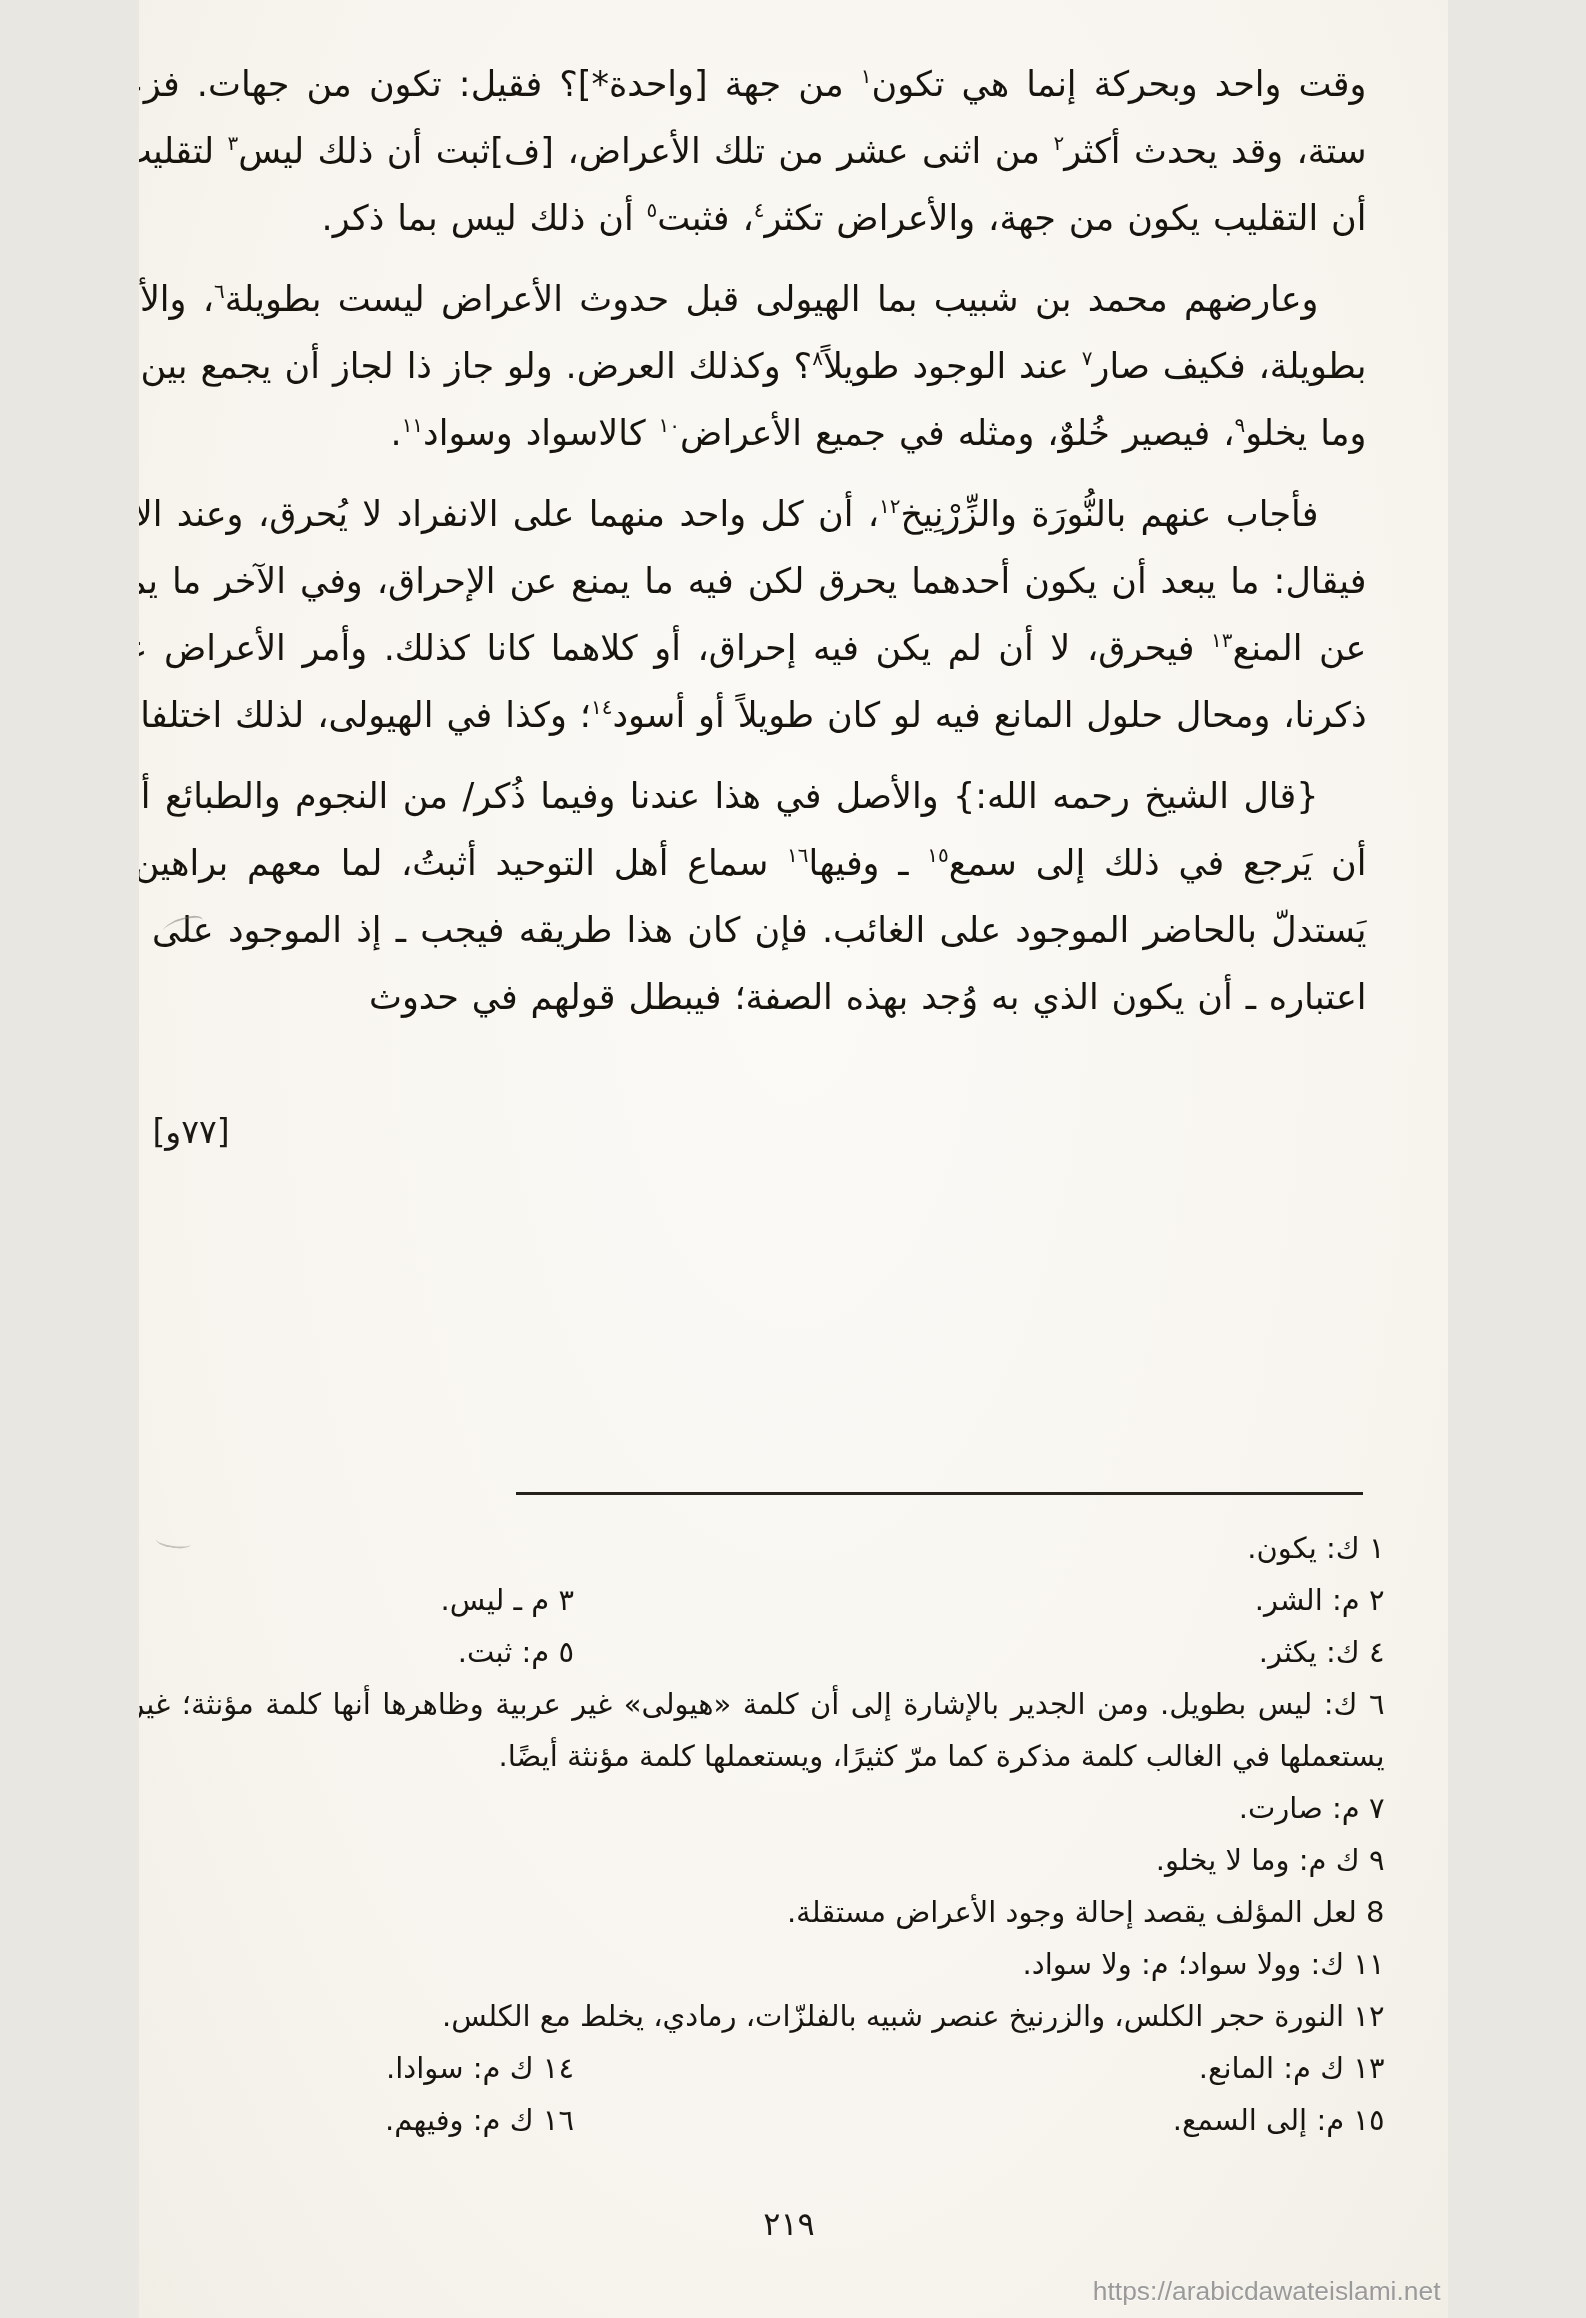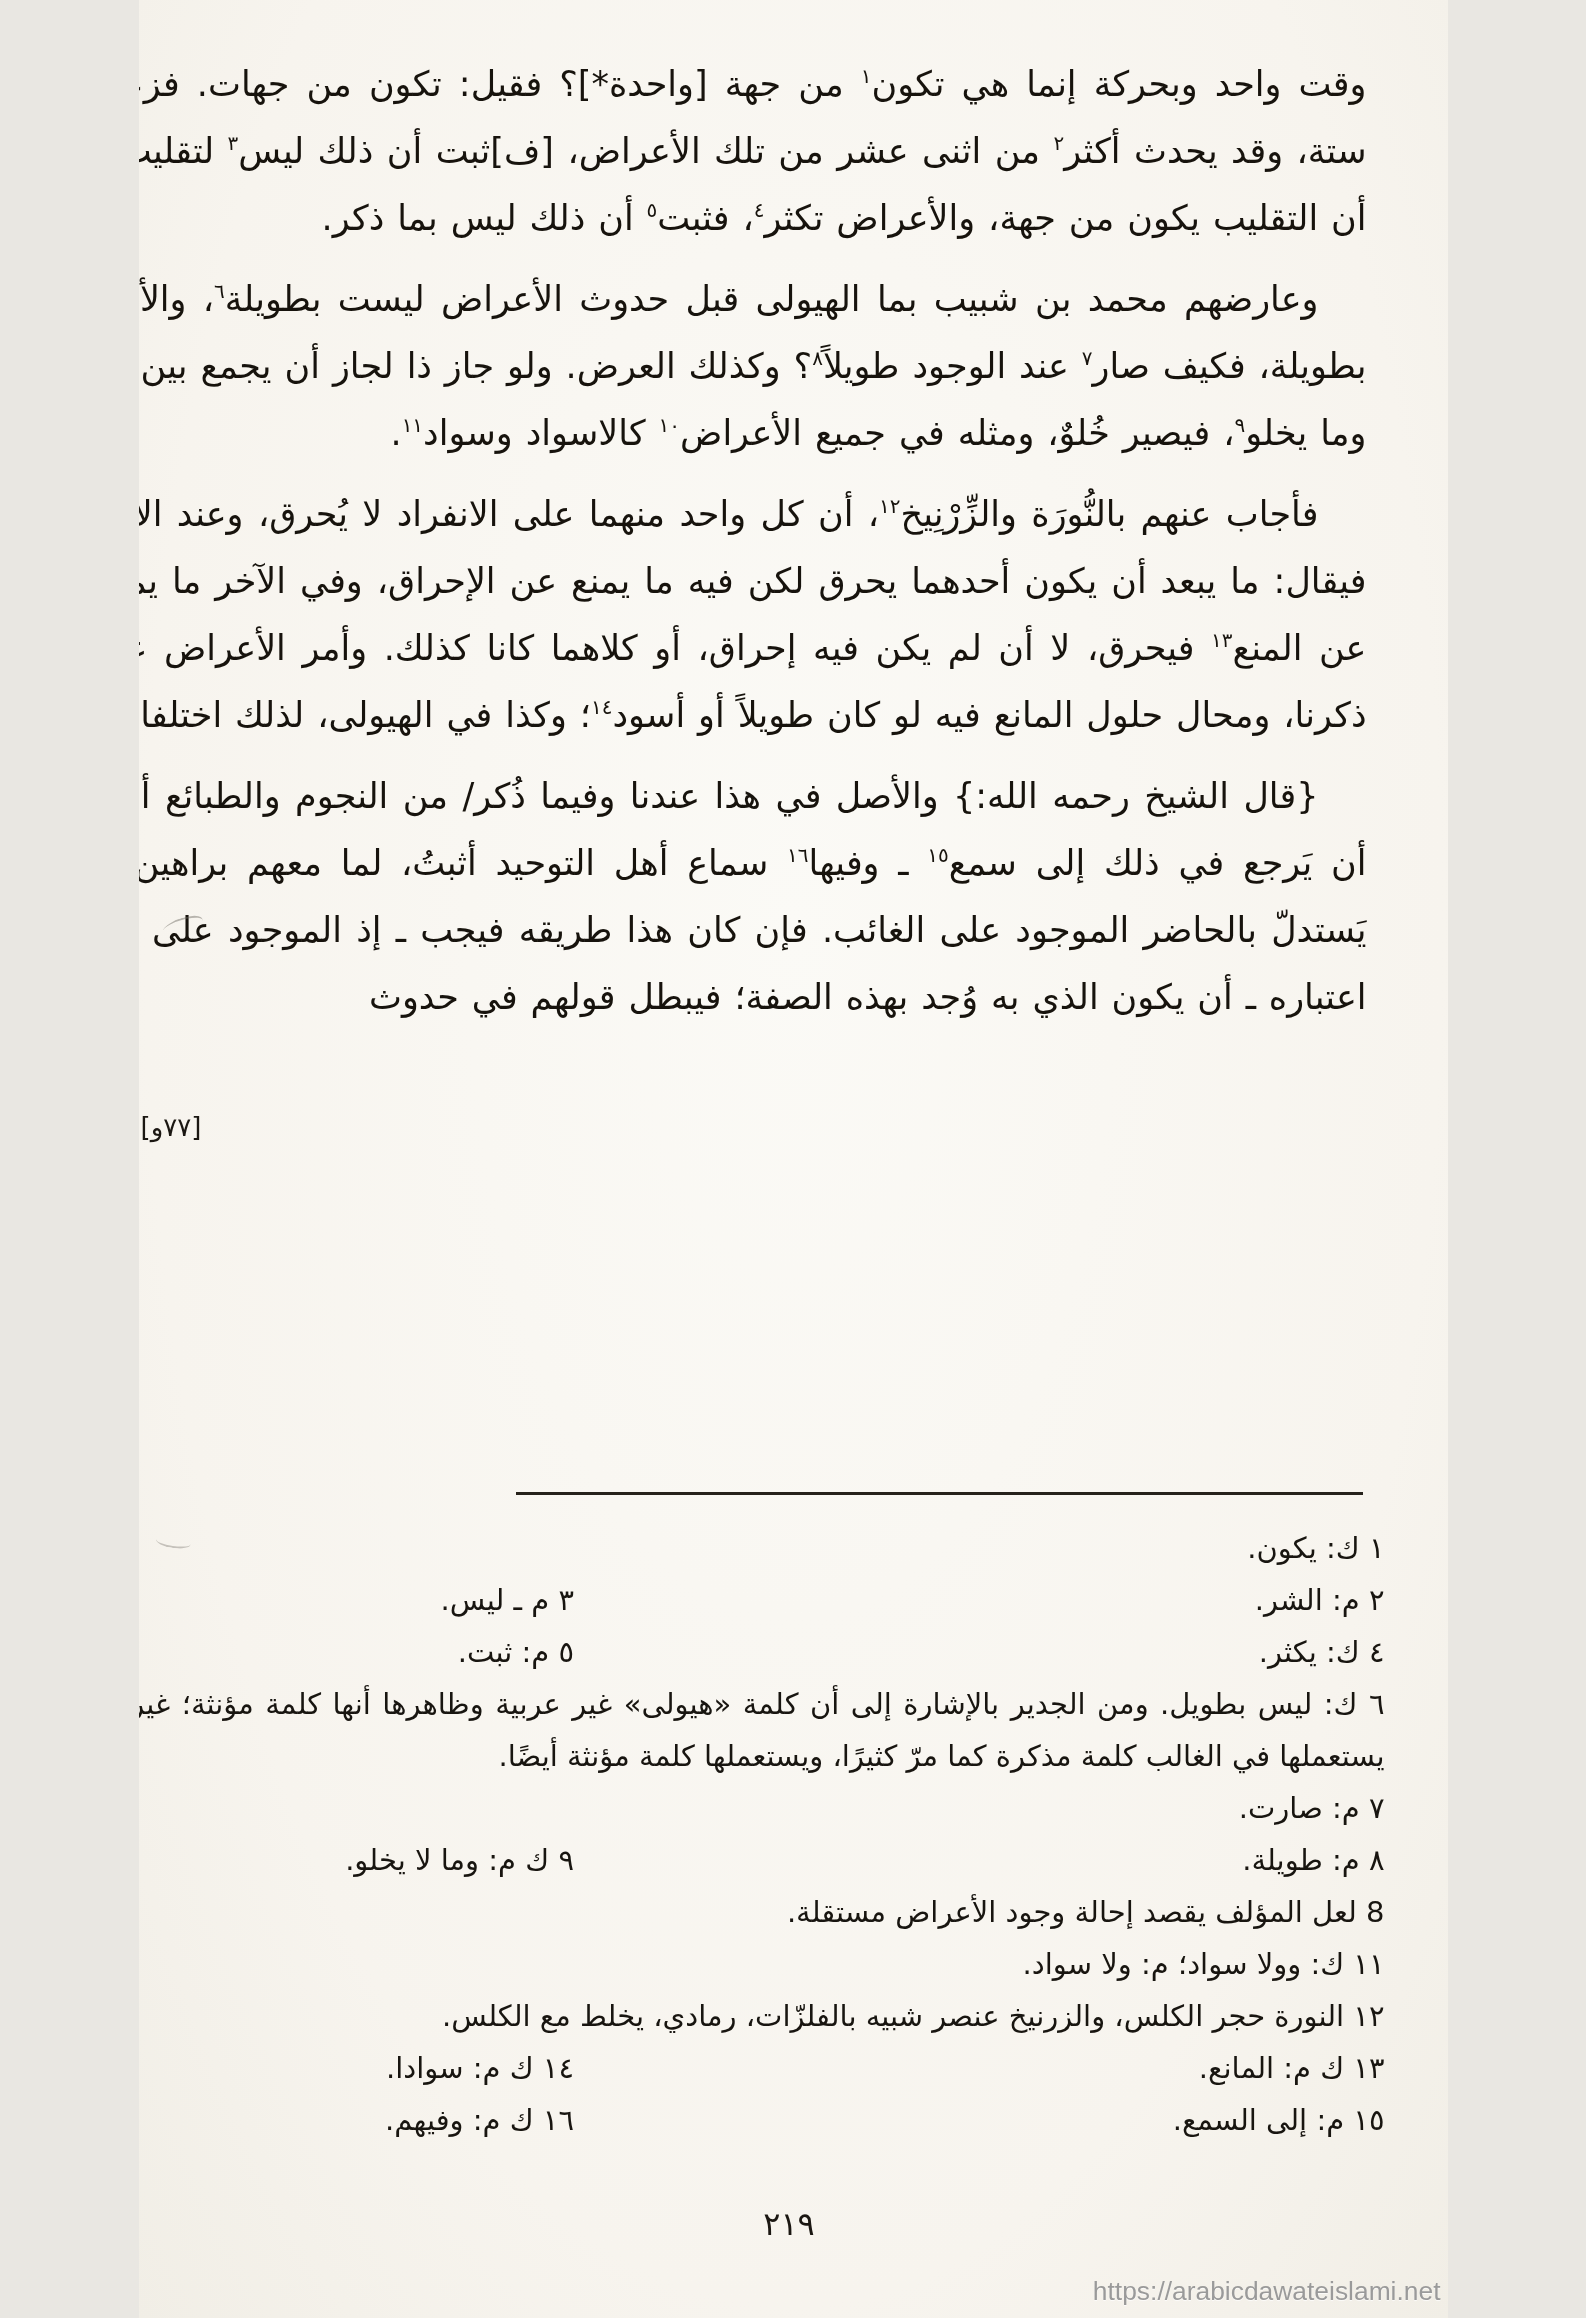--- a/index.html
+++ b/index.html
@@ -33,23 +33,23 @@
   .para sup {
     font-size: 20px;
     line-height: 0;
     vertical-align: super;
     letter-spacing: 0;
   }
   
   .margin-note {
     position: absolute;
     top: 1112px;
-    left: 2px;
+    left: 14px;
     direction: rtl;
-    font-size: 26px;
+    font-size: 33px;
     color: #1b1712;
   }
   
   .footnote-rule {
     position: absolute;
     top: 1492px;
     right: 85px;
     width: 847px;
     height: 2.6px;
     background: #26221b;
@@ -143,21 +143,20 @@
       <span class="fn-cell">٤ ك: يكثر.</span>
       <span class="fn-cell">٥ م: ثبت.</span>
     </div>
     <div class="fn-row">
       <span class="fn-cell long">٦ ك: ليس بطويل. ومن الجدير بالإشارة إلى أن كلمة «هيولى» غير عربية وظاهرها أنها كلمة مؤنثة؛ غير أن المؤلف يستعملها في الغالب كلمة مذكرة كما مرّ كثيرًا، ويستعملها كلمة مؤنثة أيضًا.</span>
     </div>
     <div class="fn-row">
       <span class="fn-cell">٧ م: صارت.</span>
     </div>
     <div class="fn-row two">
-      <span class="fn-cell">٨ م: طويلة.</span>
       <span class="fn-cell">٩ ك م: وما لا يخلو.</span>
     </div>
     <div class="fn-row">
       <span class="fn-cell">8 لعل المؤلف يقصد إحالة وجود الأعراض مستقلة.</span>
     </div>
     <div class="fn-row">
       <span class="fn-cell">١١ ك: وولا سواد؛ م: ولا سواد.</span>
     </div>
     <div class="fn-row">
       <span class="fn-cell">١٢ النورة حجر الكلس، والزرنيخ عنصر شبيه بالفلزّات، رمادي، يخلط مع الكلس.</span>

